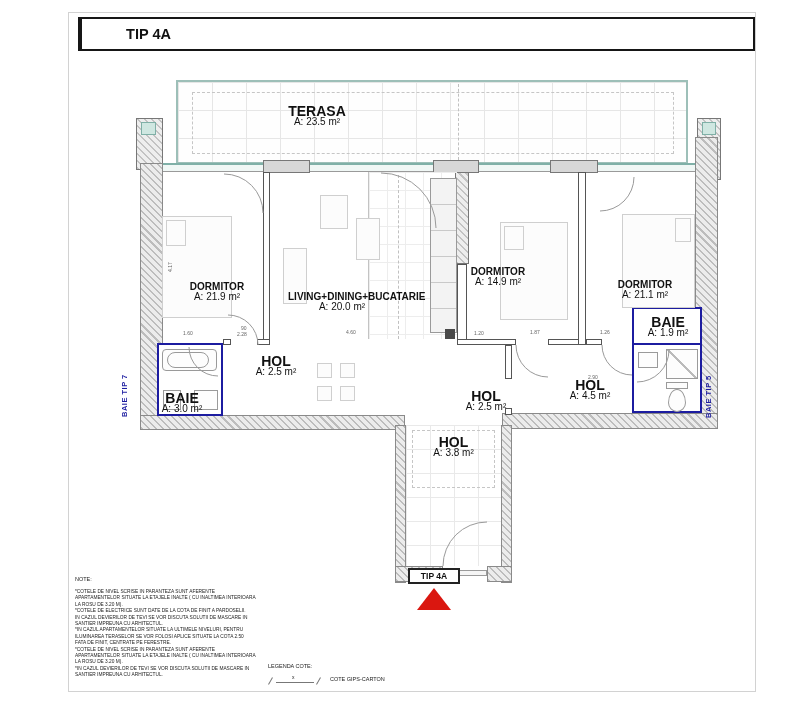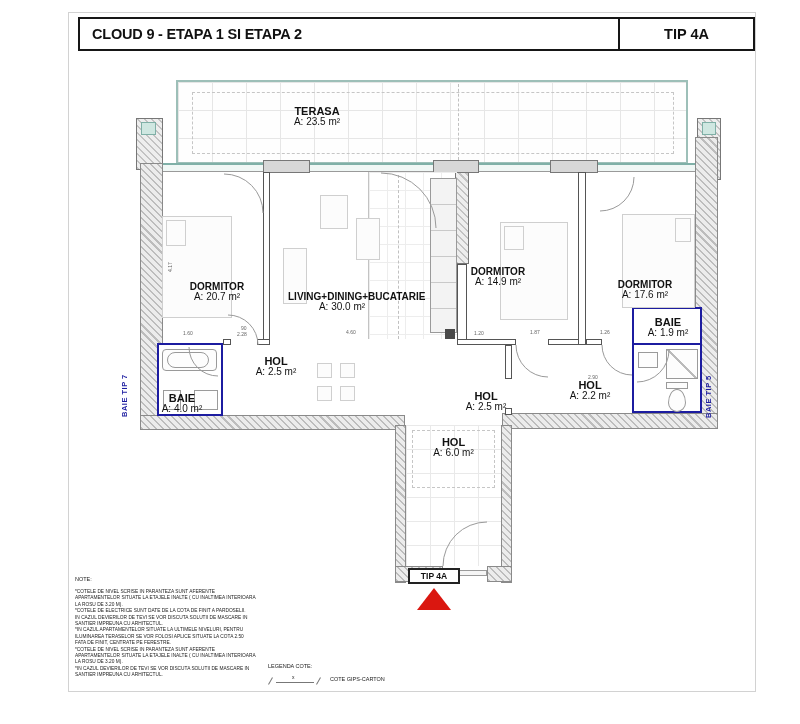--- a/index.html
+++ b/index.html
@@ -19,21 +19,21 @@
   .glass{background:#cfe7e1;border:1px solid #7fb0a7;}
   
   .terrace{border:2px solid #9dbfb8;background-color:#fefefe;background-image:linear-gradient(to right,#e6e6e6 1px,transparent 1px),linear-gradient(to bottom,#e6e6e6 1px,transparent 1px);background-size:34px 28px;}
   .tiles-k{background-image:linear-gradient(to right,#ededed 1px,transparent 1px),linear-gradient(to bottom,#ededed 1px,transparent 1px);background-size:18px 18px;border-left:1px solid #c3c3c3;}
   .tiles-s{background-image:linear-gradient(to right,#e9e9e9 1px,transparent 1px),linear-gradient(to bottom,#e9e9e9 1px,transparent 1px);background-size:24px 24px;}
   .dashbox{border:1px dashed #c6c6c6;}
   .dashv{border-left:1px dashed #c0c0c0;width:0;}
   
   .rlabel{text-align:center;color:#111;}
   .rname{font-weight:bold;font-size:10px;line-height:11px;white-space:nowrap;}
-  .rname.sm{font-size:11px;}
+  .rname.sm{font-size:14px;}
   .rarea{font-size:10px;line-height:10px;white-space:nowrap;}
   .vtext{writing-mode:vertical-rl;transform:rotate(180deg);font-weight:bold;font-size:7.5px;color:#1c1ca0;letter-spacing:0.5px;white-space:nowrap;}
   .dim{font-size:5px;color:#666;white-space:nowrap;}
   .dimv{writing-mode:vertical-rl;transform:rotate(180deg);font-size:5px;color:#666;}
   
   .fx{border:1px solid #9a9a9a;background:#fdfdfd;}
   .lf{border:1px solid #cfcfcf;background:#fcfcfc;}
   .blue-box{border:2px solid #1c1ca0;background:#ffffff;}
   .blue-line{border-top:2px solid #1c1ca0;height:0;}
   .darksq{background:#4a4a4a;}
@@ -49,21 +49,20 @@
   .leg-slash{width:0;height:8px;border-left:1px solid #777;transform:rotate(30deg);}
   .leg-x{font-size:5px;color:#222;}
   svg{position:absolute;left:0;top:0;pointer-events:none;}
 </style>
 </head>
 <body>
 
 <div class="abs sheet" style="left:68px;top:12px;width:688px;height:680px;"></div>
 
 <div class="abs tb" style="left:78px;top:17px;width:677px;height:34px;">
-  <div class="tb-left">CLOUD 9 - ETAPA 1 SI ETAPA 2</div>
   <div class="tb-right">TIP 4A</div>
 </div>
 
 <div>
 
   <div class="abs terrace" style="left:176px;top:80px;width:512px;height:84px;"></div>
   <div class="abs dashbox" style="left:192px;top:92px;width:482px;height:62px;"></div>
   <div class="abs dashv" style="left:458px;top:84px;height:76px;"></div>
   <div class="abs rlabel" style="left:272px;top:106px;width:90px;">
     <div class="rname sm">TERASA</div>
@@ -87,21 +86,21 @@
 
   <div class="abs tiles-s" style="left:406px;top:425px;width:95px;height:141px;"></div>
   <div class="abs dashbox" style="left:412px;top:430px;width:83px;height:58px;"></div>
   <div class="abs hatch" style="left:395px;top:425px;width:11px;height:158px;"></div>
   <div class="abs hatch" style="left:501px;top:425px;width:11px;height:158px;"></div>
   <div class="abs hatch" style="left:395px;top:566px;width:48px;height:16px;"></div>
   <div class="abs hatch" style="left:487px;top:566px;width:25px;height:16px;"></div>
   <div class="abs fx" style="left:443px;top:570px;width:44px;height:6px;background:#f5f5f5;"></div>
   <div class="abs rlabel" style="left:406px;top:437px;width:95px;">
     <div class="rname sm">HOL</div>
-    <div class="rarea">A: 6.0 m²</div>
+    <div class="rarea">A: 3.8 m²</div>
   </div>
   <div class="abs tipbox" style="left:408px;top:568px;width:52px;height:16px;">TIP 4A</div>
   <div class="abs tri" style="left:417px;top:588px;"></div>
 
   <div class="abs iw" style="left:263px;top:172px;width:7px;height:170px;"></div>
   <div class="abs iw" style="left:223px;top:339px;width:8px;height:6px;"></div>
   <div class="abs iw" style="left:257px;top:339px;width:13px;height:6px;"></div>
   <div class="abs pier" style="left:455px;top:172px;width:14px;height:92px;"></div>
   <div class="abs iw" style="left:457px;top:264px;width:10px;height:78px;"></div>
   <div class="abs iw" style="left:457px;top:339px;width:59px;height:6px;"></div>
@@ -138,53 +137,53 @@
   <div class="abs lf" style="left:320px;top:195px;width:28px;height:34px;"></div>
   <div class="abs lf" style="left:356px;top:218px;width:24px;height:42px;"></div>
   <div class="abs lf" style="left:283px;top:248px;width:24px;height:56px;"></div>
   <div class="abs lf" style="left:317px;top:363px;width:15px;height:15px;"></div>
   <div class="abs lf" style="left:340px;top:363px;width:15px;height:15px;"></div>
   <div class="abs lf" style="left:317px;top:386px;width:15px;height:15px;"></div>
   <div class="abs lf" style="left:340px;top:386px;width:15px;height:15px;"></div>
 
   <div class="abs rlabel" style="left:182px;top:281px;width:70px;">
     <div class="rname">DORMITOR</div>
-    <div class="rarea">A: 20.7 m²</div>
+    <div class="rarea">A: 21.9 m²</div>
   </div>
   <div class="abs rlabel" style="left:288px;top:291px;width:108px;">
     <div class="rname">LIVING+DINING+BUCATARIE</div>
-    <div class="rarea">A: 30.0 m²</div>
+    <div class="rarea">A: 20.0 m²</div>
   </div>
   <div class="abs rlabel" style="left:458px;top:266px;width:80px;">
     <div class="rname">DORMITOR</div>
     <div class="rarea">A: 14.9 m²</div>
   </div>
   <div class="abs rlabel" style="left:608px;top:279px;width:74px;">
     <div class="rname">DORMITOR</div>
-    <div class="rarea">A: 17.6 m²</div>
+    <div class="rarea">A: 21.1 m²</div>
   </div>
   <div class="abs rlabel" style="left:158px;top:393px;width:48px;">
     <div class="rname sm">BAIE</div>
-    <div class="rarea">A: 4.0 m²</div>
+    <div class="rarea">A: 3.0 m²</div>
   </div>
   <div class="abs rlabel" style="left:642px;top:317px;width:52px;">
     <div class="rname sm">BAIE</div>
     <div class="rarea">A: 1.9 m²</div>
   </div>
   <div class="abs rlabel" style="left:247px;top:356px;width:58px;">
     <div class="rname sm">HOL</div>
     <div class="rarea">A: 2.5 m²</div>
   </div>
   <div class="abs rlabel" style="left:458px;top:391px;width:56px;">
     <div class="rname sm">HOL</div>
     <div class="rarea">A: 2.5 m²</div>
   </div>
   <div class="abs rlabel" style="left:560px;top:380px;width:60px;">
     <div class="rname sm">HOL</div>
-    <div class="rarea">A: 2.2 m²</div>
+    <div class="rarea">A: 4.5 m²</div>
   </div>
 
   <div class="abs vtext" style="left:120px;top:343px;height:74px;">BAIE TIP 7</div>
   <div class="abs vtext" style="left:704px;top:340px;height:78px;">BAIE TIP 5</div>
 
   <div class="abs dim" style="left:183px;top:330px;">1.60</div>
   <div class="abs dim" style="left:241px;top:325px;">90</div>
   <div class="abs dim" style="left:237px;top:331px;">2.28</div>
   <div class="abs dim" style="left:346px;top:329px;">4.60</div>
   <div class="abs dim" style="left:474px;top:330px;">1.20</div>

